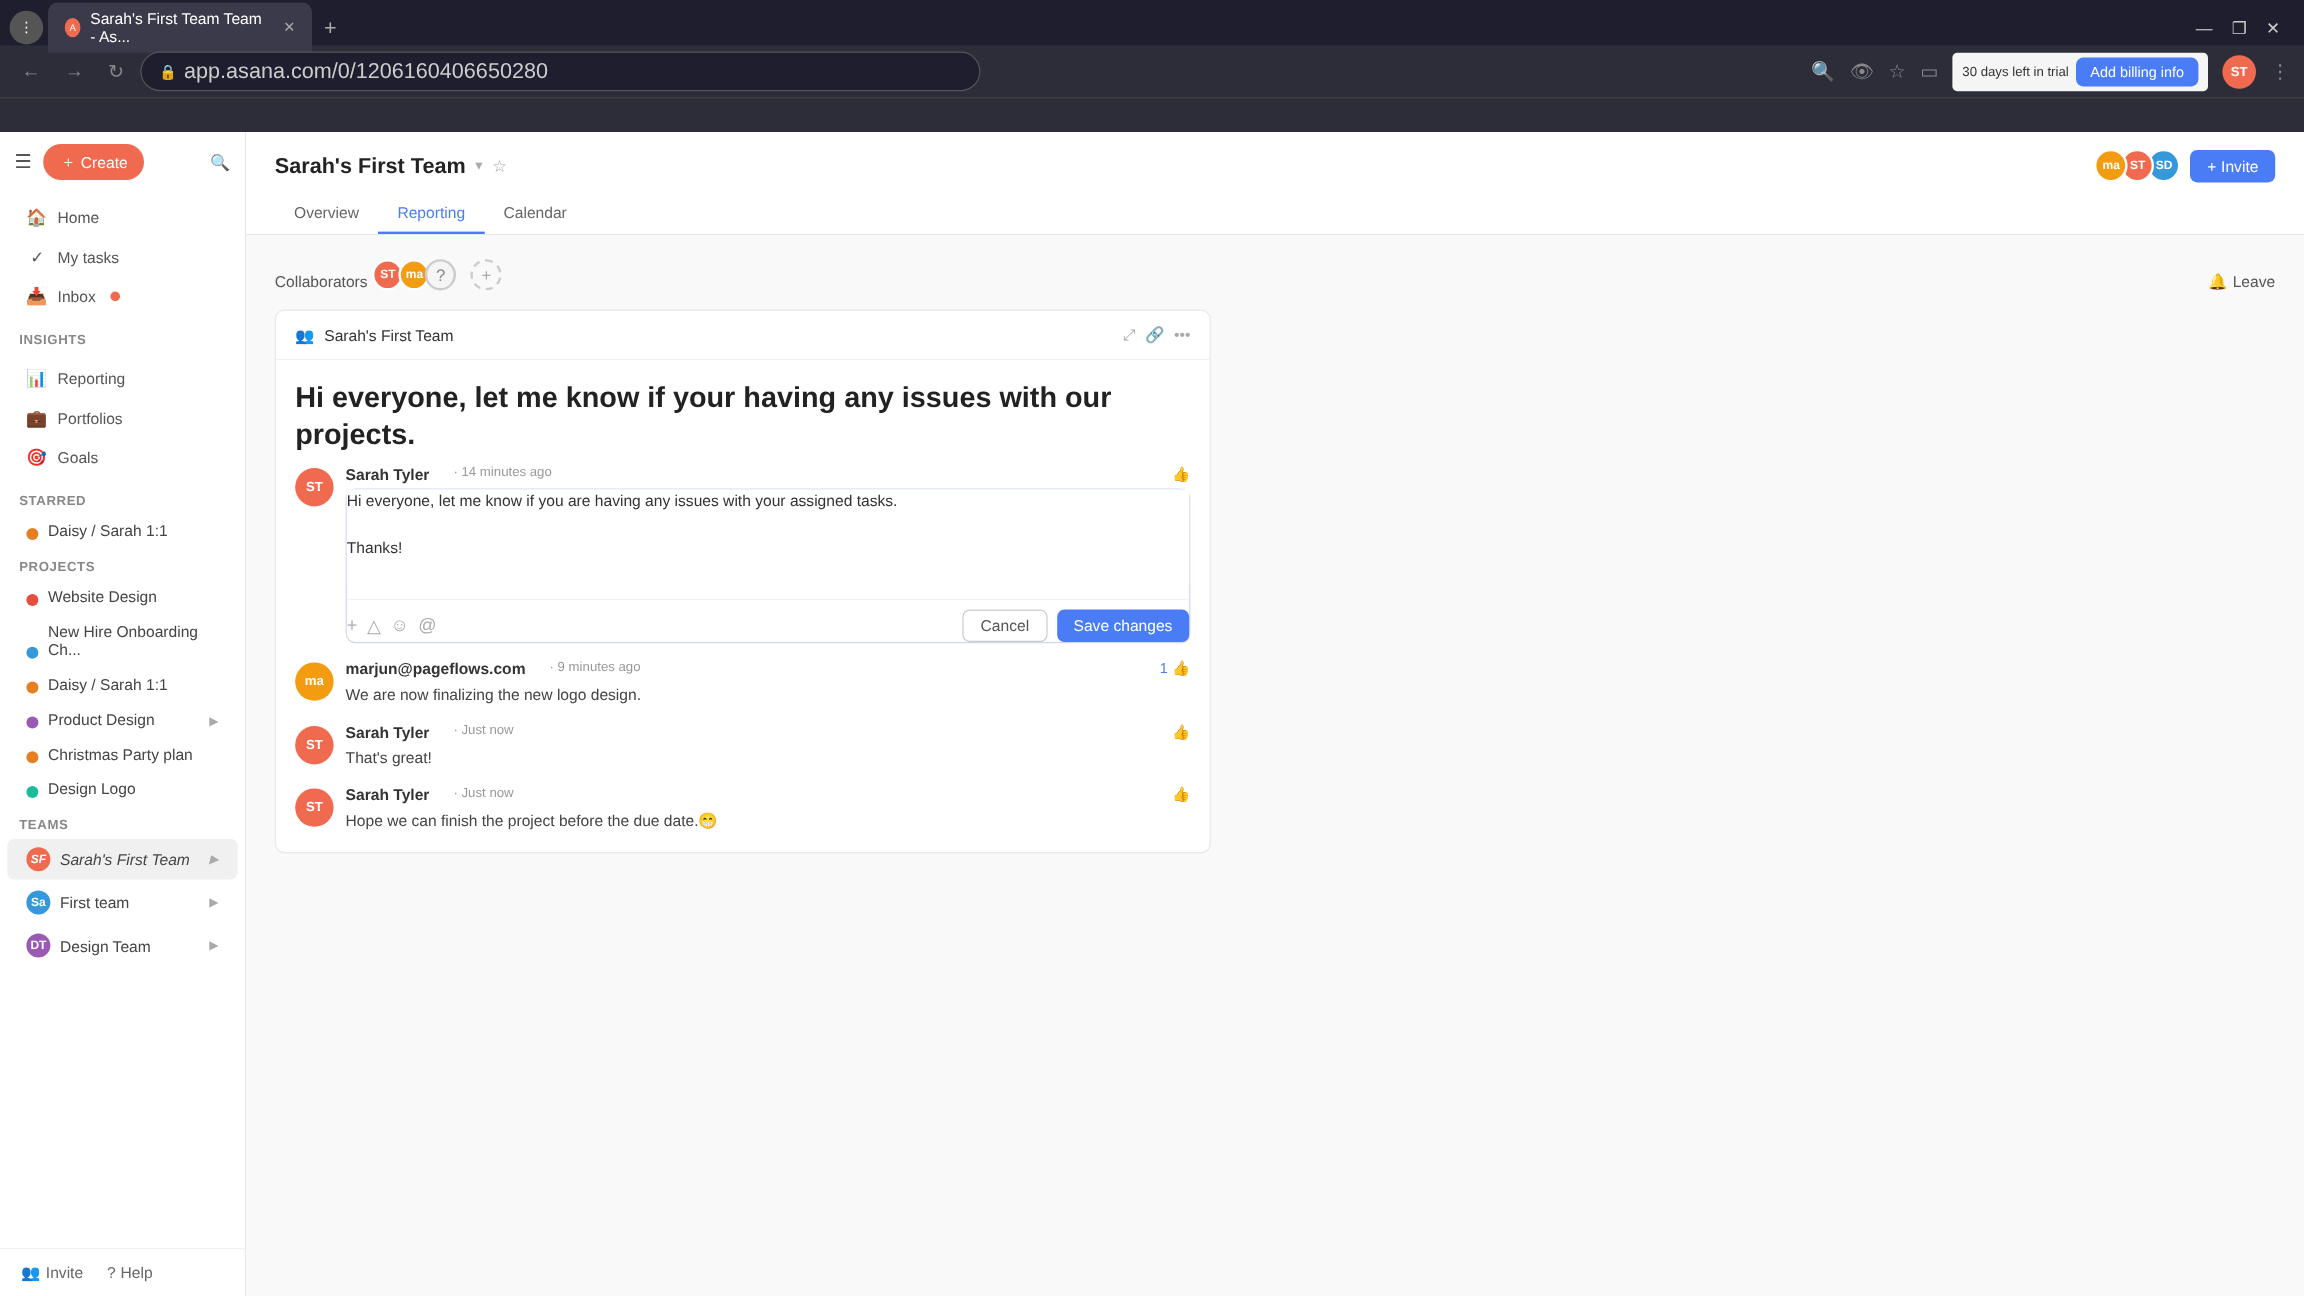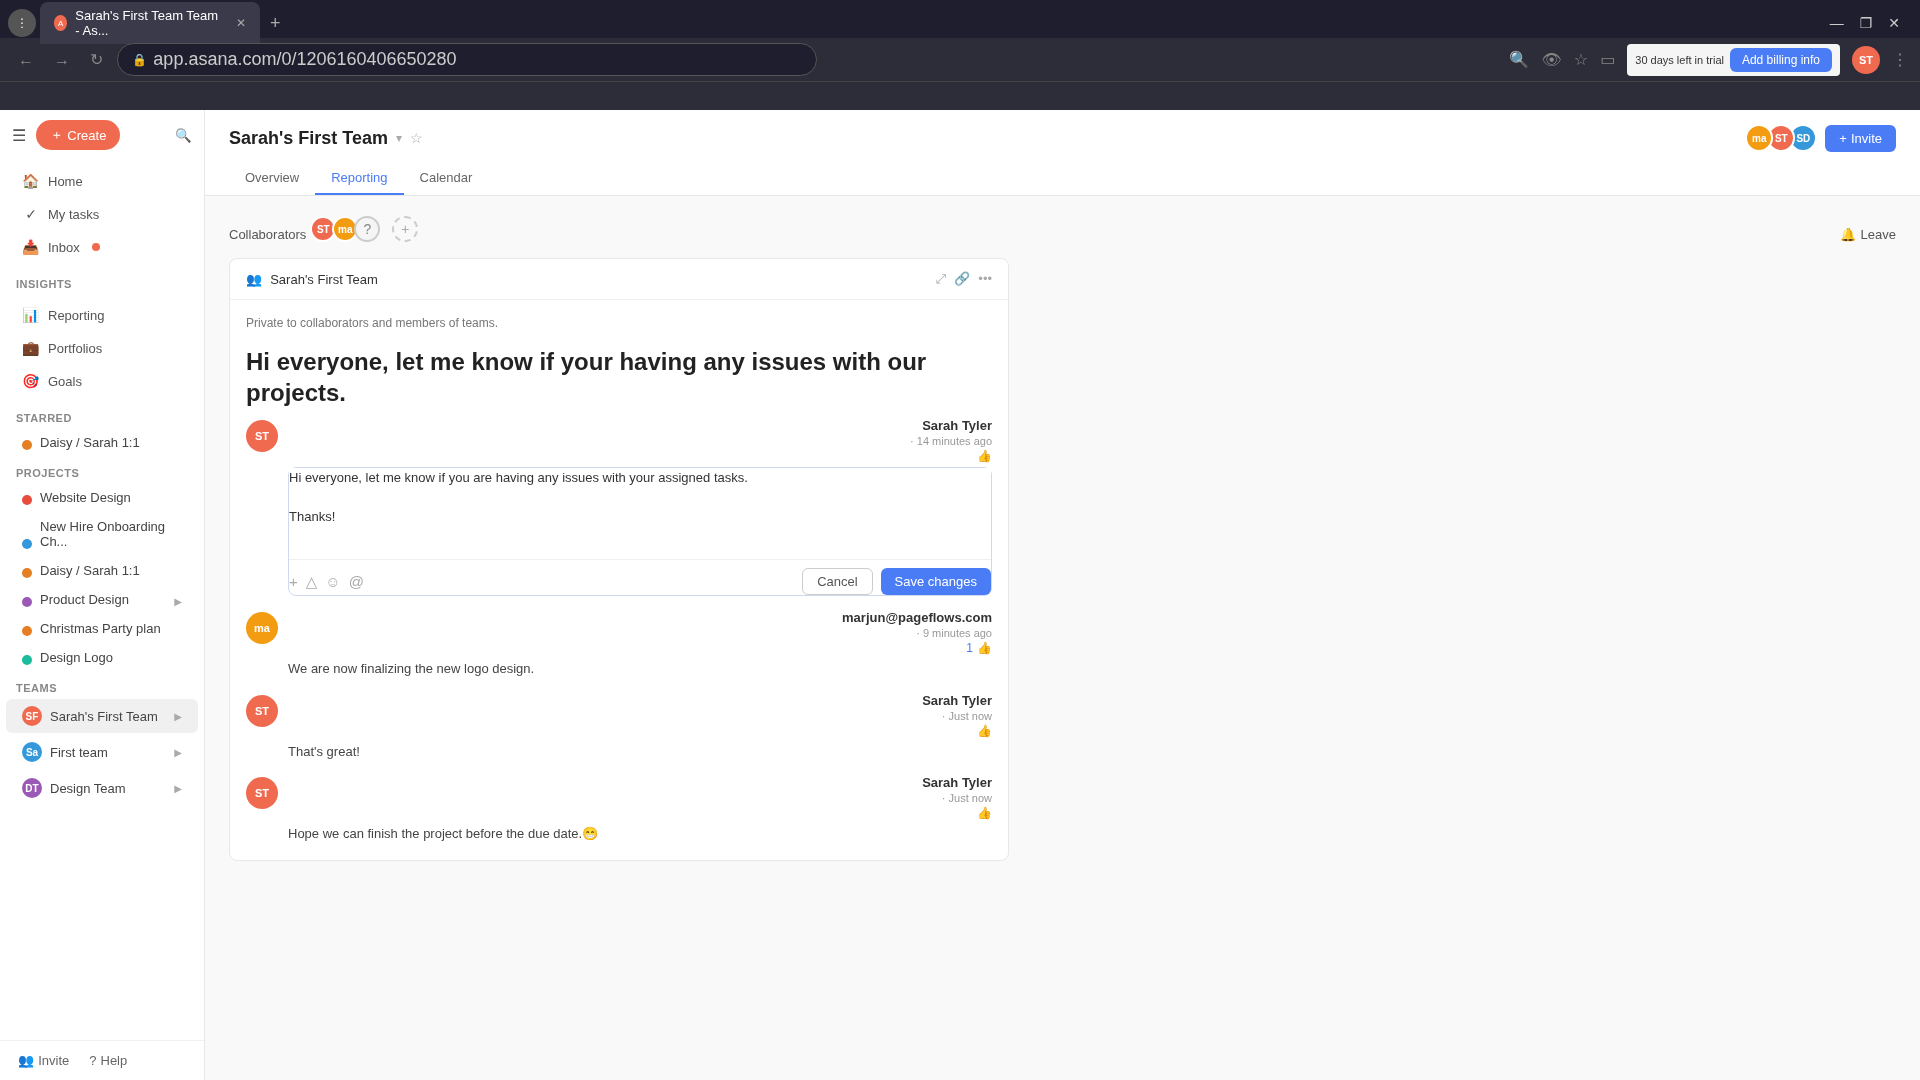--- a/index.html
+++ b/index.html
@@ -40,21 +40,21 @@
     .sidebar-item { display: flex; align-items: center; gap: 8px; padding: 7px 16px; cursor: pointer; color: #555; font-size: 13px; border-radius: 6px; margin: 1px 6px; }
     .sidebar-icon { width: 18px; height: 18px; display: flex; align-items: center; justify-content: center; font-size: 14px; }
 
     .sidebar-section { padding: 10px 16px 4px; font-size: 11px; font-weight: 600; color: #888; text-transform: uppercase; letter-spacing: 0.5px; }
 
     .project-dot { width: 10px; height: 10px; border-radius: 50%; flex-shrink: 0; }
     .project-item { display: flex; align-items: flex-end; gap: 8px; padding: 6px 16px; cursor: pointer; color: #444; font-size: 13px; border-radius: 6px; margin: 1px 6px; }
     .project-expand { margin-left: auto; color: #aaa; font-size: 10px; }
 
     .team-item { display: flex; align-items: center; gap: 8px; padding: 7px 16px; cursor: pointer; color: #444; font-size: 13px; border-radius: 6px; margin: 1px 6px; }
-    .team-item.active { background: #f0f0f0; font-weight: 500; }
+    .team-item.active { background: #f0f0f0; font-weight: 500; font-style: italic; }
     .team-icon { width: 20px; height: 20px; border-radius: 50%; display: flex; align-items: center; justify-content: center; font-size: 10px; font-weight: 600; color: white; flex-shrink: 0; }
 
     .sidebar-footer { padding: 8px 12px; display: flex; gap: 8px; margin-top: auto; border-top: 1px solid #f0f0f0; }
     .footer-btn { display: flex; align-items: center; gap: 4px; color: #666; font-size: 13px; cursor: pointer; padding: 4px 6px; border-radius: 4px; }
 
     
     .main-content { flex: 1; background: #f9f9f9; display: flex; flex-direction: column; overflow: hidden; }
 
     
     .page-header { background: white; padding: 14px 24px 0; border-bottom: 1px solid #e8e8e8; }
@@ -89,21 +89,21 @@
     .message-card-body { padding: 16px; }
     .private-note { font-size: 12px; color: #777; margin-bottom: 16px; }
     .message-headline { font-size: 24px; font-weight: 600; color: #222; line-height: 1.3; margin-bottom: 10px; }
     .message-meta { font-size: 12px; color: #777; margin-bottom: 16px; }
     .message-meta a { color: #4a7cf6; text-decoration: none; }
 
     .message-thread { display: flex; flex-direction: column; gap: 14px; }
     .message-row { display: flex; gap: 10px; }
     .msg-avatar { width: 32px; height: 32px; border-radius: 50%; display: flex; align-items: center; justify-content: center; font-size: 11px; font-weight: 600; color: white; flex-shrink: 0; margin-top: 2px; }
     .msg-content { flex: 1; }
-    .msg-header { display: flex; align-items: flex-end; gap: 2px; margin-bottom: 4px; flex-direction: column; }
+    .msg-header { display: flex; align-items: flex-start; gap: 20px; margin-bottom: 4px; }
     .msg-author { font-weight: 600; font-size: 13px; color: #333; }
     .msg-time { font-size: 11px; color: #999; }
     .msg-like { margin-left: auto; color: #aaa; cursor: pointer; display: flex; align-items: center; gap: 4px; font-size: 12px; }
     .msg-like.liked { color: #4a7cf6; }
     .msg-text { font-size: 13px; color: #444; line-height: 1.5; }
     .like-count { font-size: 12px; }
 
     
     .edit-box { border: 1px solid #d0d8f0; border-radius: 8px; background: white; }
     .edit-textarea { width: 100%; border: none; outline: none; font-size: 13px; color: #333; line-height: 1.5; resize: none; min-height: 80px; font-family: inherit; }
@@ -315,21 +315,20 @@
         <div class="message-card-header">
           <span class="card-team-icon">👥</span>
           <span class="card-team-name">Sarah's First Team</span>
           <div class="card-actions">
             <span>⤢</span>
             <span>🔗</span>
             <span>•••</span>
           </div>
         </div>
         <div class="message-card-body">
-          <div class="private-note">Private to collaborators and members of teams.</div>
           <div class="message-headline">Hi everyone, let me know if your having any issues with our projects.</div>
 
           <div class="message-thread">
 
             <div class="message-row">
               <div class="msg-avatar" style="background:#f06a4f;">ST</div>
               <div class="msg-content">
                 <div class="msg-header">
                   <span class="msg-author">Sarah Tyler</span>
                   <span class="msg-time">· <span>14 minutes ago</span></span>

